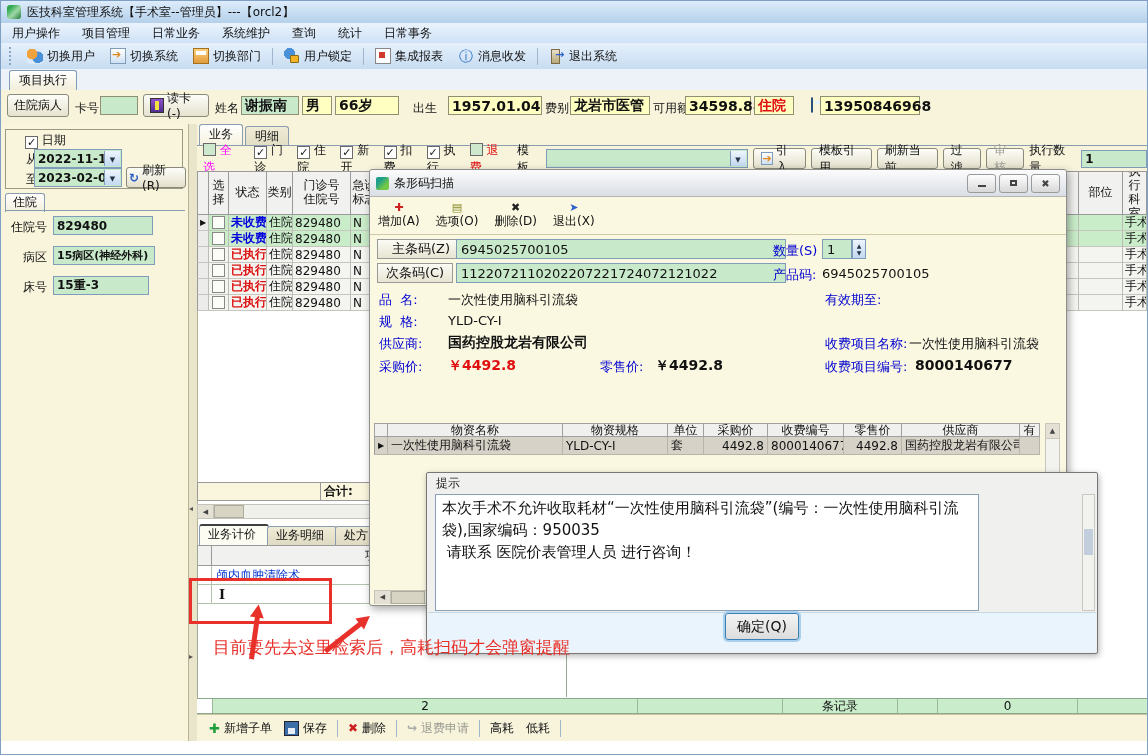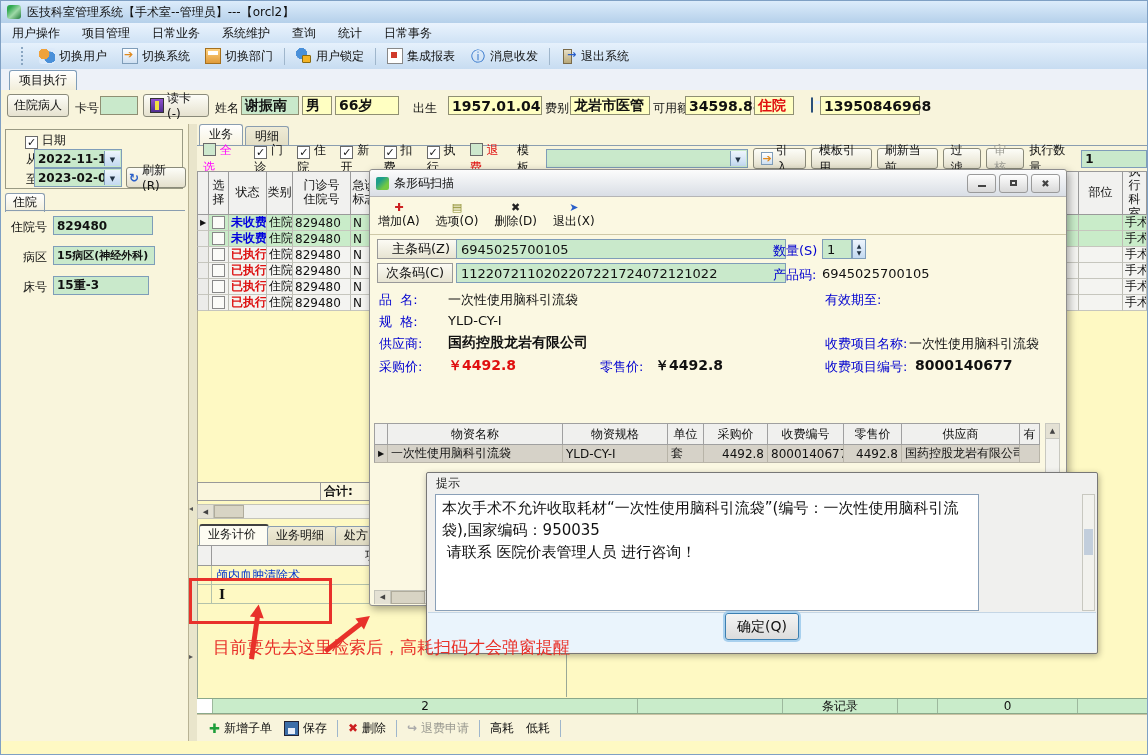--- a/index.html
+++ b/index.html
@@ -1,27 +1,27 @@
 <!DOCTYPE html>
 <html><head>
 <meta charset="utf-8">
 <style>
   html,body{margin:0;padding:0;background:#9db8d2;}
   .win{position:relative;width:1148px;height:755px;font-family:"DejaVu Sans",sans-serif;font-size:12px;color:#111;
-       background:#fef9c3;border:1px solid #7fa0c4;box-sizing:border-box;overflow:hidden;}
+       background:#ffffff;border:1px solid #7fa0c4;box-sizing:border-box;overflow:hidden;}
   .abs{position:absolute;padding-left:13px;}
   
   .titlebar{position:absolute;left:0;top:0;right:0;height:22px;background:linear-gradient(#dcecfb,#b5d0ea);
             display:flex;align-items:center;gap:6px;padding-left:6px;border-bottom:1px solid #9ebcdc;}
   .app-icon{width:14px;height:14px;border-radius:3px;background:linear-gradient(135deg,#2fa84f 20%,#9fd9a8 55%,#1f7a38);}
   .menubar{position:absolute;left:0;top:22px;right:0;height:20px;background:linear-gradient(#eaf3fd,#cfe2f5);
            display:flex;align-items:center;}
   .menu-item{padding:0 11px;height:100%;display:flex;align-items:center;cursor:default;}
   .toolbar{position:absolute;left:0;top:42px;right:0;height:26px;background:linear-gradient(#e6f1fc,#c7dcf1);
-           border-bottom:1px solid #a9c3de;display:flex;align-items:center;gap:3px;padding-left:20px;}
+           border-bottom:1px solid #a9c3de;display:flex;align-items:center;gap:3px;padding-left:8px;}
   .grip{width:4px;height:18px;border-left:2px dotted #8aa6c2;margin-right:3px;}
   .tbtn{display:flex;align-items:center;gap:4px;padding:2px 5px;border:1px solid transparent;}
   .tsep{width:1px;height:17px;background:#9fb6cc;margin:0 2px;}
   .ic{display:inline-block;width:16px;height:16px;}
   .ic-users{background:radial-gradient(circle at 32% 38%,#f0a23c 36%,transparent 37%),radial-gradient(circle at 68% 58%,#4a90d9 40%,transparent 41%),linear-gradient(#dceafa,#dceafa);border-radius:3px;}
   .ic-sys{background:linear-gradient(#fff,#cfe0f2);border:1px solid #7f9db9;box-sizing:border-box;position:relative;}
   .ic-sys::after{content:"➔";position:absolute;left:1px;top:-1px;color:#e08a1e;font-size:11px;}
   .ic-dept{background:linear-gradient(#ffd27f,#e09b3a);border:1px solid #a5701e;box-sizing:border-box;position:relative;}
   .ic-dept::after{content:"";position:absolute;left:2px;top:2px;width:10px;height:4px;background:#fff;}
   .ic-lock{background:radial-gradient(circle at 35% 35%,#4a90d9 38%,transparent 39%);position:relative;}
@@ -157,21 +157,21 @@
   .dlabel{position:absolute;color:#0000d0;font-size:13px;white-space:pre;}
   .dvalue{position:absolute;color:#111;font-size:13px;white-space:nowrap;}
   .bold{font-weight:bold;}
   .lblbtn{position:absolute;height:20px;border:1px solid #999;background:linear-gradient(#fcfbf4,#e7e4d2);
           display:flex;align-items:center;justify-content:center;padding:0 4px;box-sizing:border-box;font-size:13px;}
   .din{position:absolute;height:20px;background:#c9e9cb;border:1px solid #7f9db9;display:flex;align-items:center;
        padding:0 4px;box-sizing:border-box;font-size:13px;}
   .spin{position:absolute;width:14px;height:20px;border:1px solid #7f9db9;background:linear-gradient(#eef5fd,#c3d9f0);
         box-sizing:border-box;display:flex;flex-direction:column;align-items:center;justify-content:center;font-size:6px;color:#234;line-height:1.2;}
   .dtable{position:absolute;left:4px;top:188px;width:666px;}
-  .dthead{display:flex;height:22px;}
+  .dthead{display:flex;height:14px;}
   .dthead>div{border:1px solid #a0a0a0;border-left:none;background:#f0f0ee;display:flex;align-items:center;justify-content:center;
               box-sizing:border-box;overflow:hidden;white-space:nowrap;}
   .dthead>div:first-child{border-left:1px solid #a0a0a0;}
   .dtrow{display:flex;height:18px;}
   .dtrow>div{border-right:1px solid #b8b4a8;border-bottom:1px solid #b8b4a8;background:#d6d2c8;display:flex;align-items:center;
              padding:0 3px;box-sizing:border-box;overflow:hidden;white-space:nowrap;}
   .dtrow>div:first-child{border-left:1px solid #a0a0a0;justify-content:center;padding:0;}
   .num{justify-content:flex-end !important;}
   .dvsb{position:absolute;right:6px;top:188px;width:15px;height:218px;background:#f2f2ee;border:1px solid #c8c8c0;box-sizing:border-box;}
   .dvsb .up,.dvsb .dn{position:absolute;left:0;right:0;height:14px;background:#e4e1d4;font-size:7px;color:#444;

